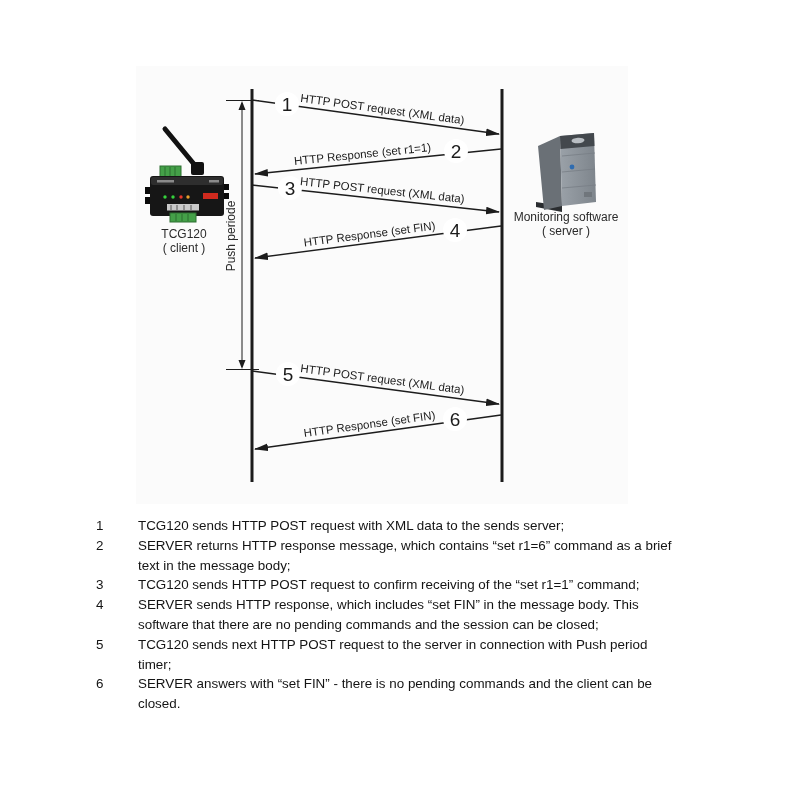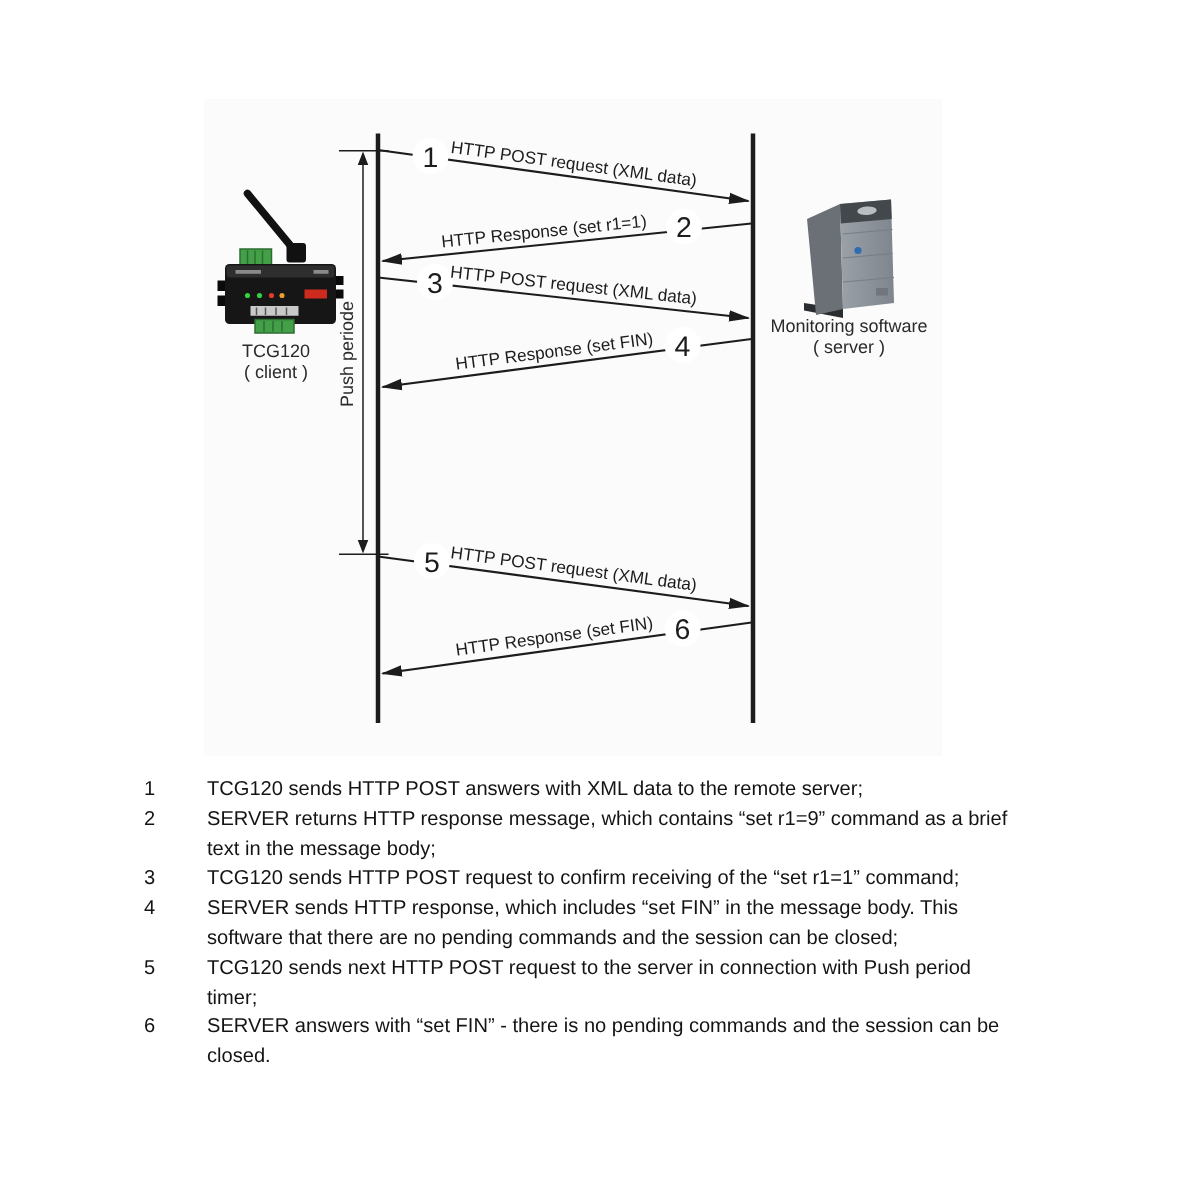--- a/index.html
+++ b/index.html
@@ -122,41 +122,41 @@
       <line x1="562" y1="172" x2="595" y2="169" stroke="#777e85" stroke-width="0.8"></line>
       <line x1="562" y1="188" x2="596" y2="185" stroke="#777e85" stroke-width="0.8"></line>
       <text class="actor-label" x="566" y="221">Monitoring software</text>
       <text class="actor-label" x="566" y="235">( server )</text>
     </g>
   </svg>
 
   <div class="legend">
     <div class="legend-row">
       <div class="legend-num">1</div>
-      <div class="legend-text">TCG120 sends HTTP POST answers with XML data to the remote server;</div>
+      <div class="legend-text">TCG120 sends HTTP POST request with XML data to the sends server;</div>
     </div>
     <div class="legend-row">
       <div class="legend-num">2</div>
-      <div class="legend-text">SERVER returns HTTP response message, which contains “set r1=9” command as a brief
+      <div class="legend-text">SERVER returns HTTP response message, which contains “set r1=6” command as a brief
 text in the message body;</div>
     </div>
     <div class="legend-row">
       <div class="legend-num">3</div>
       <div class="legend-text">TCG120 sends HTTP POST request to confirm receiving of the “set r1=1” command;</div>
     </div>
     <div class="legend-row">
       <div class="legend-num">4</div>
       <div class="legend-text">SERVER sends HTTP response, which includes “set FIN” in the message body. This
 software that there are no pending commands and the session can be closed;</div>
     </div>
     <div class="legend-row">
       <div class="legend-num">5</div>
       <div class="legend-text">TCG120 sends next HTTP POST request to the server in connection with Push period
 timer;</div>
     </div>
     <div class="legend-row">
       <div class="legend-num">6</div>
-      <div class="legend-text">SERVER answers with “set FIN” - there is no pending commands and the session can be
+      <div class="legend-text">SERVER answers with “set FIN” - there is no pending commands and the client can be
 closed.</div>
     </div>
   </div>
 
 </div>
 
 </body></html>

